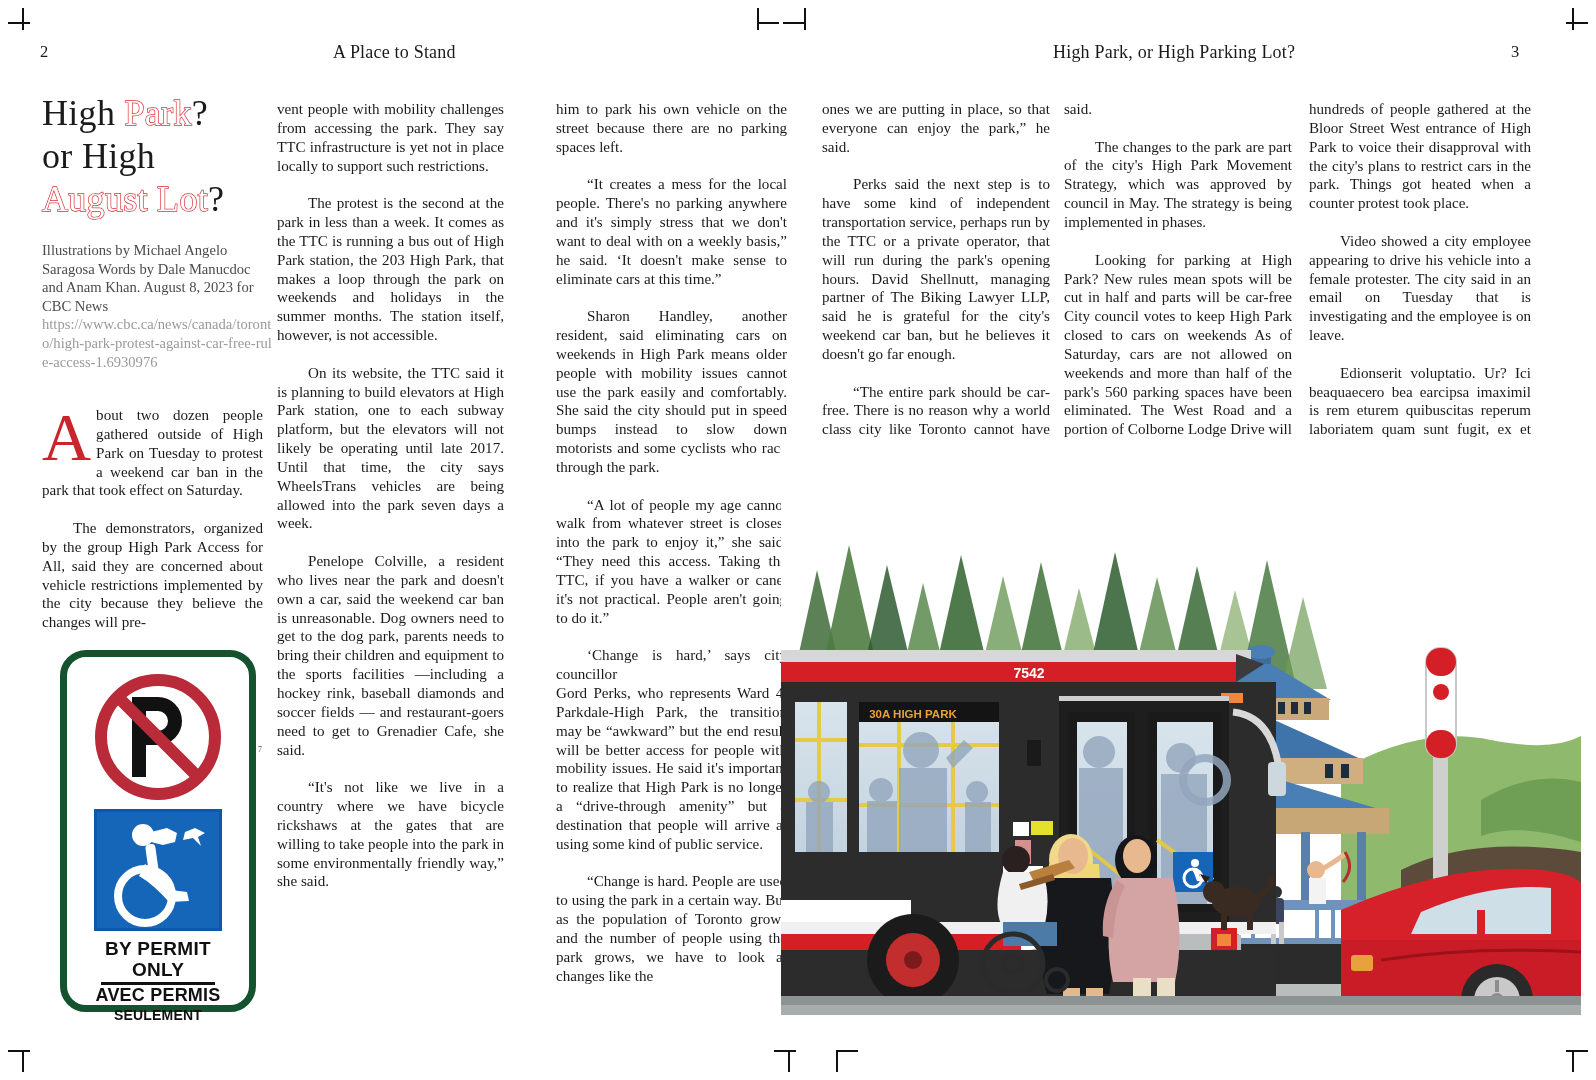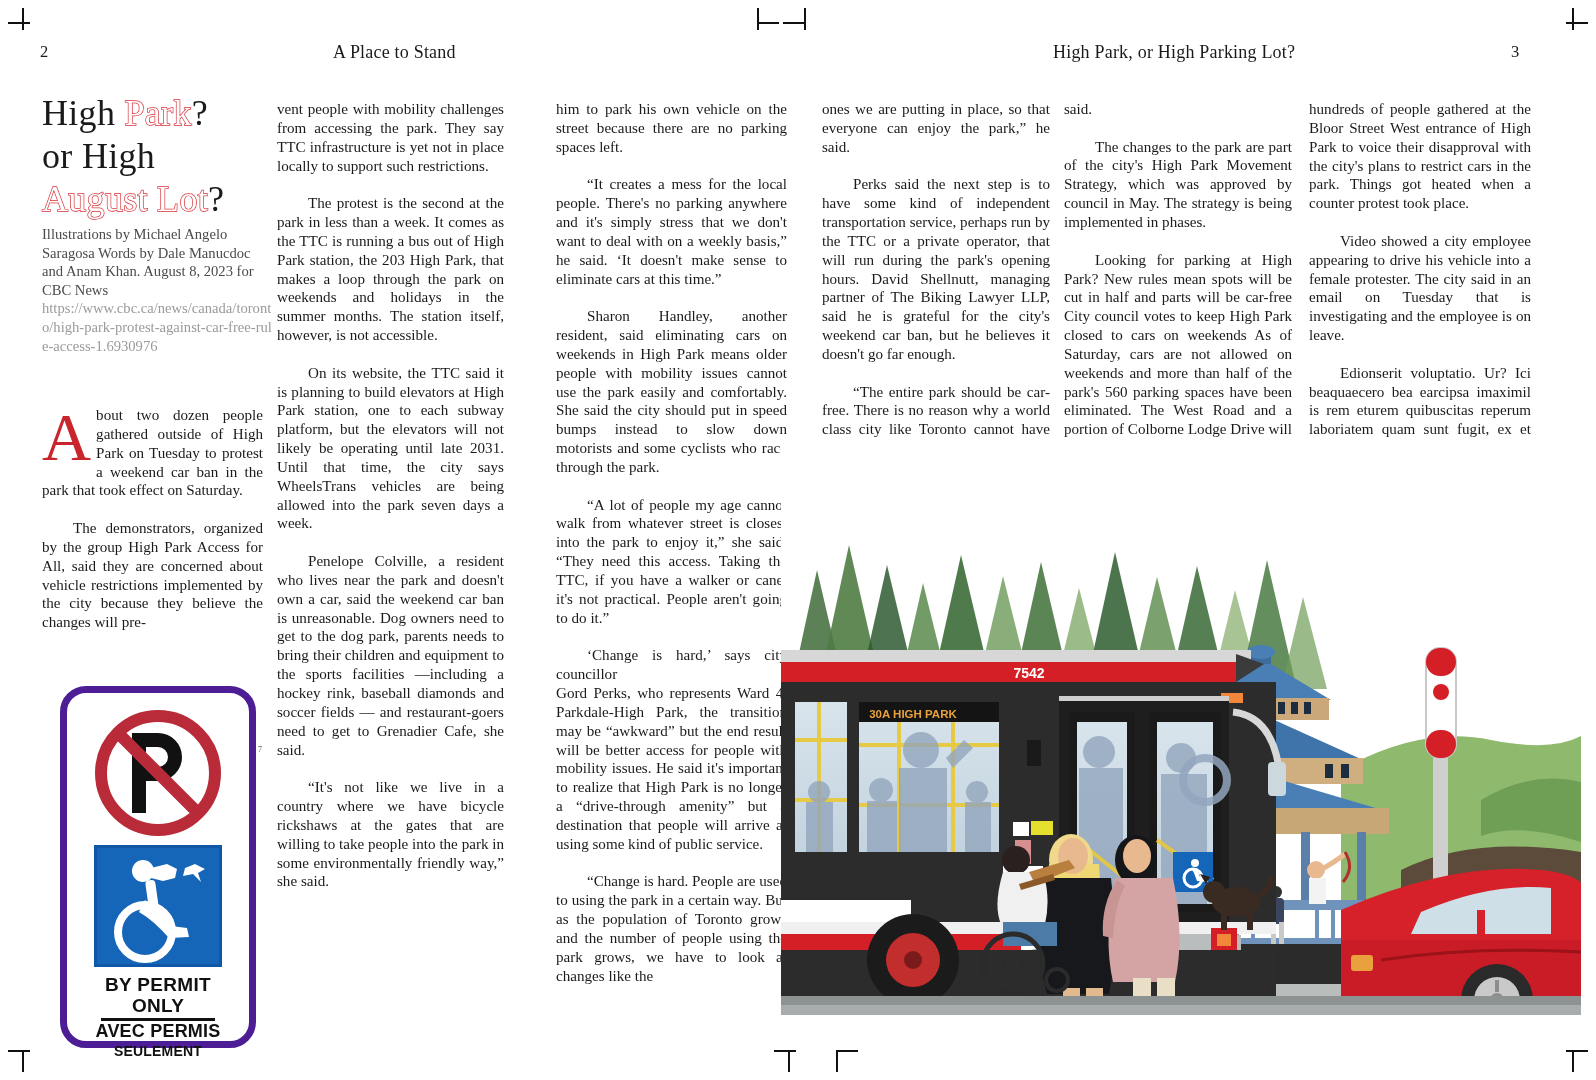--- a/index.html
+++ b/index.html
@@ -34,30 +34,30 @@
   #col6{left:1300px;width:222px;margin-left:9px;}
 
   
   .titleblock{position:absolute;left:42px;top:92px;width:232px;}
   .title-line{font-size:36px;line-height:43px;letter-spacing:.3px;
               font-family:"Liberation Serif","DejaVu Serif",serif;}
   .red-out{color:#ffffff;
            -webkit-text-stroke:1.4px #d8333a;
            paint-order:stroke fill;
            text-shadow:0 0 0 #d8333a;}
-  .byline{margin-top:4px;font-size:14.6px;line-height:18.6px;color:#4b4b4b;}
+  .byline{margin-top:20px;font-size:14.6px;line-height:18.6px;color:#4b4b4b;}
   .byurl{font-size:14.6px;line-height:18.6px;color:#9a9a9a;word-break:break-all;}
 
   
   .dropcap{float:left;font-size:68px;line-height:54px;color:#c8252c;
            padding:4px 5px 0 0;font-family:"Liberation Serif","DejaVu Serif",serif;}
 
   
   .sign{position:absolute;left:60px;top:650px;width:196px;height:362px;
-        background:#fff;border:7px solid #4c1d95;border-radius:26px;box-sizing:border-box;margin-top:36px;}
+        background:#fff;border:7px solid #14532d;border-radius:26px;box-sizing:border-box;}
   .sign-inner{position:relative;width:100%;height:100%;}
   .nopark{position:absolute;left:50%;top:14px;transform:translateX(-50%);
           width:132px;height:132px;}
   .permit-box{position:absolute;left:50%;top:152px;transform:translateX(-50%);
               width:128px;height:122px;border:3px solid #1057a8;background:#1565b8;box-sizing:border-box;}
   .signtext{position:absolute;left:0;right:0;text-align:center;
             font-family:"Liberation Sans","DejaVu Sans",sans-serif;font-weight:bold;color:#111;}
   .st1{top:281px;font-size:19px;letter-spacing:.3px;}
   .st2{top:302px;font-size:19px;letter-spacing:.3px;}
   .rule{position:absolute;left:34px;right:34px;top:325px;height:2.5px;background:#111;}
@@ -131,21 +131,21 @@
       <div class="rule"></div>
       <div class="signtext st3">AVEC PERMIS</div>
       <div class="signtext st4">SEULEMENT</div>
     </div>
   </div>
   <div class="sign-num">7</div>
 
   <div class="col" id="col2">
     <p class="noind">vent people with mobility challenges from accessing the park. They say TTC infrastructure is yet not in place locally to support such restrictions.</p>
     <p class="sp">The protest is the second at the park in less than a week. It comes as the TTC is running a bus out of High Park station, the 203 High Park, that makes a loop through the park on weekends and holidays in the summer months. The station itself, however, is not accessible.</p>
-    <p class="sp">On its website, the TTC said it is planning to build elevators at High Park station, one to each subway platform, but the elevators will not likely be operating until late 2031. Until that time, the city says WheelsTrans vehicles are being allowed into the park seven days a week.</p>
+    <p class="sp">On its website, the TTC said it is planning to build elevators at High Park station, one to each subway platform, but the elevators will not likely be operating until late 2017. Until that time, the city says WheelsTrans vehicles are being allowed into the park seven days a week.</p>
     <p class="sp">Penelope Colville, a resident who lives near the park and doesn't own a car, said the weekend car ban is unreasonable. Dog owners need to get to the dog park, parents needs to bring their children and equipment to the sports facilities —including a hockey rink, baseball diamonds and soccer fields — and restaurant-goers need to get to Grenadier Cafe, she said.</p>
     <p class="sp">“It's not like we live in a country where we have bicycle rickshaws at the gates that are willing to take people into the park in some environmentally friendly way,” she said.</p>
   </div>
 
   <div class="col" id="col3">
     <p class="noind">him to park his own vehicle on the street because there are no parking spaces left.</p>
     <p class="sp">“It creates a mess for the local people. There's no parking anywhere and it's simply stress that we don't want to deal with on a weekly basis,” he said. ‘It doesn't make sense to eliminate cars at this time.”</p>
     <p class="sp">Sharon Handley, another resident, said eliminating cars on weekends in High Park means older people with mobility issues cannot use the park easily and comfortably. She said the city should put in speed bumps instead to slow down motorists and some cyclists who race through the park.</p>
     <p class="sp">“A lot of people my age cannot walk from whatever street is closest into the park to enjoy it,” she said. “They need this access. Taking the TTC, if you have a walker or cane, it's not practical. People aren't going to do it.”</p>
     <p class="sp">‘Change is hard,’ says city councillor</p>

